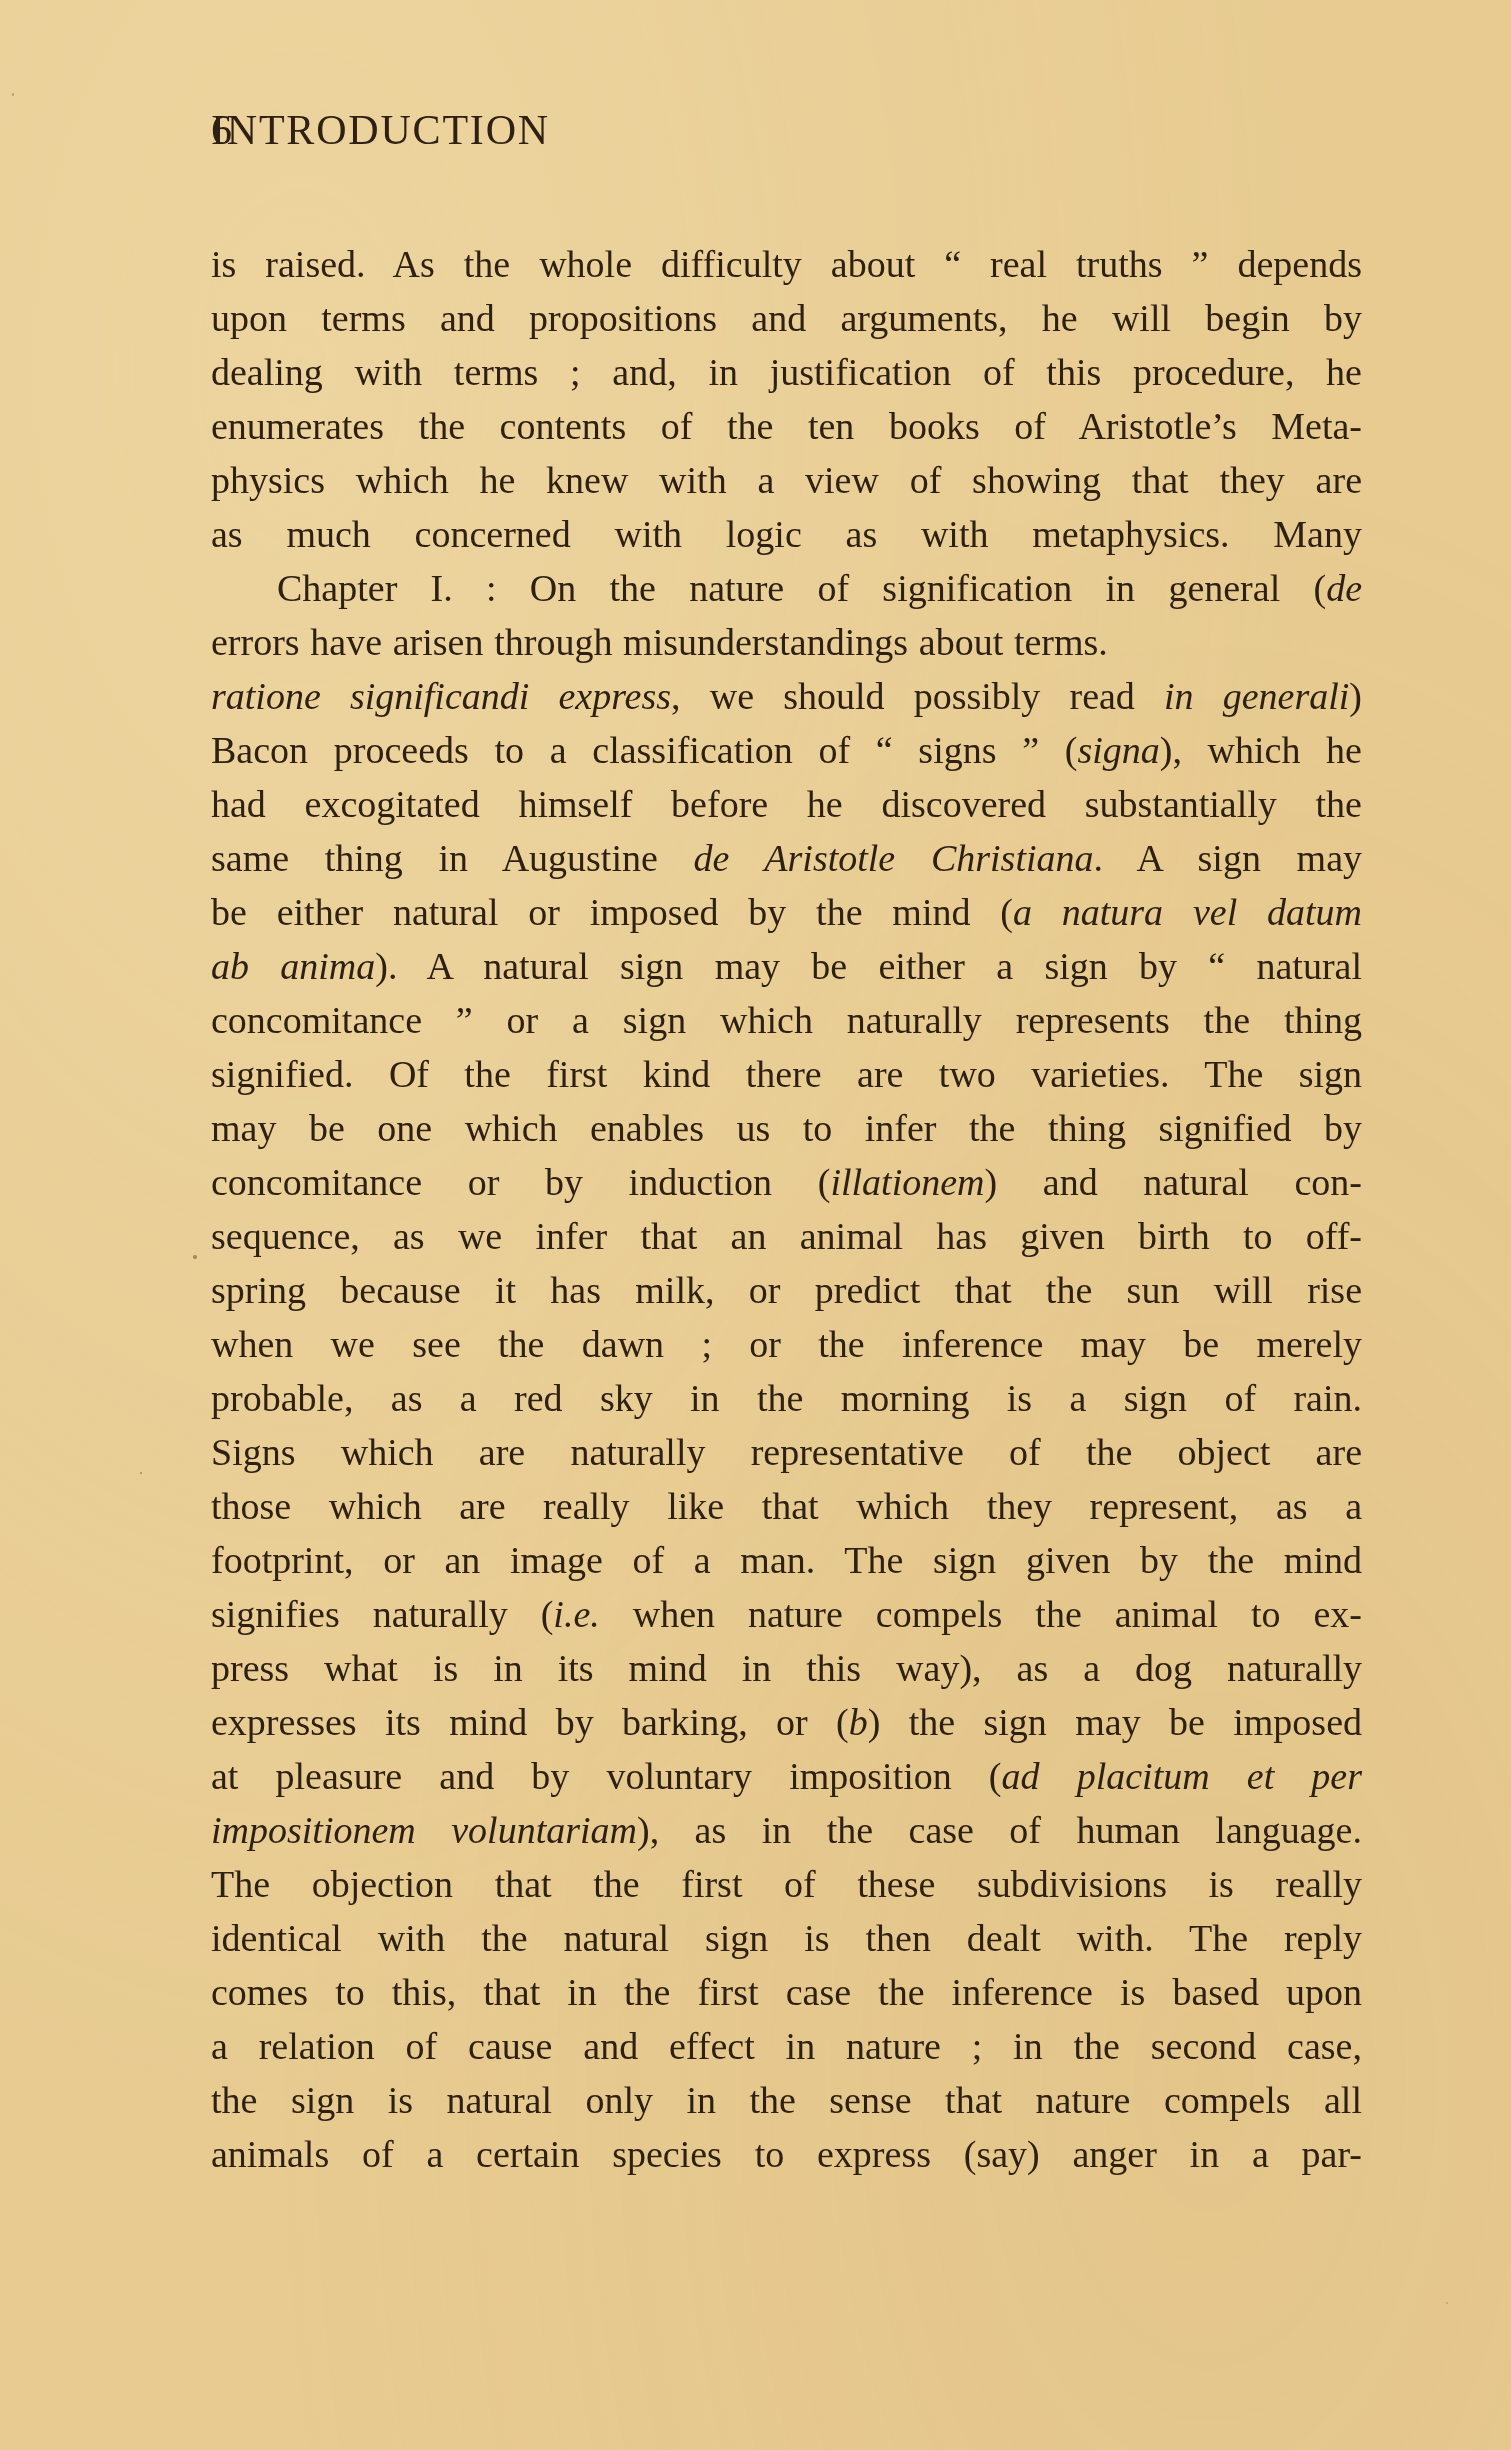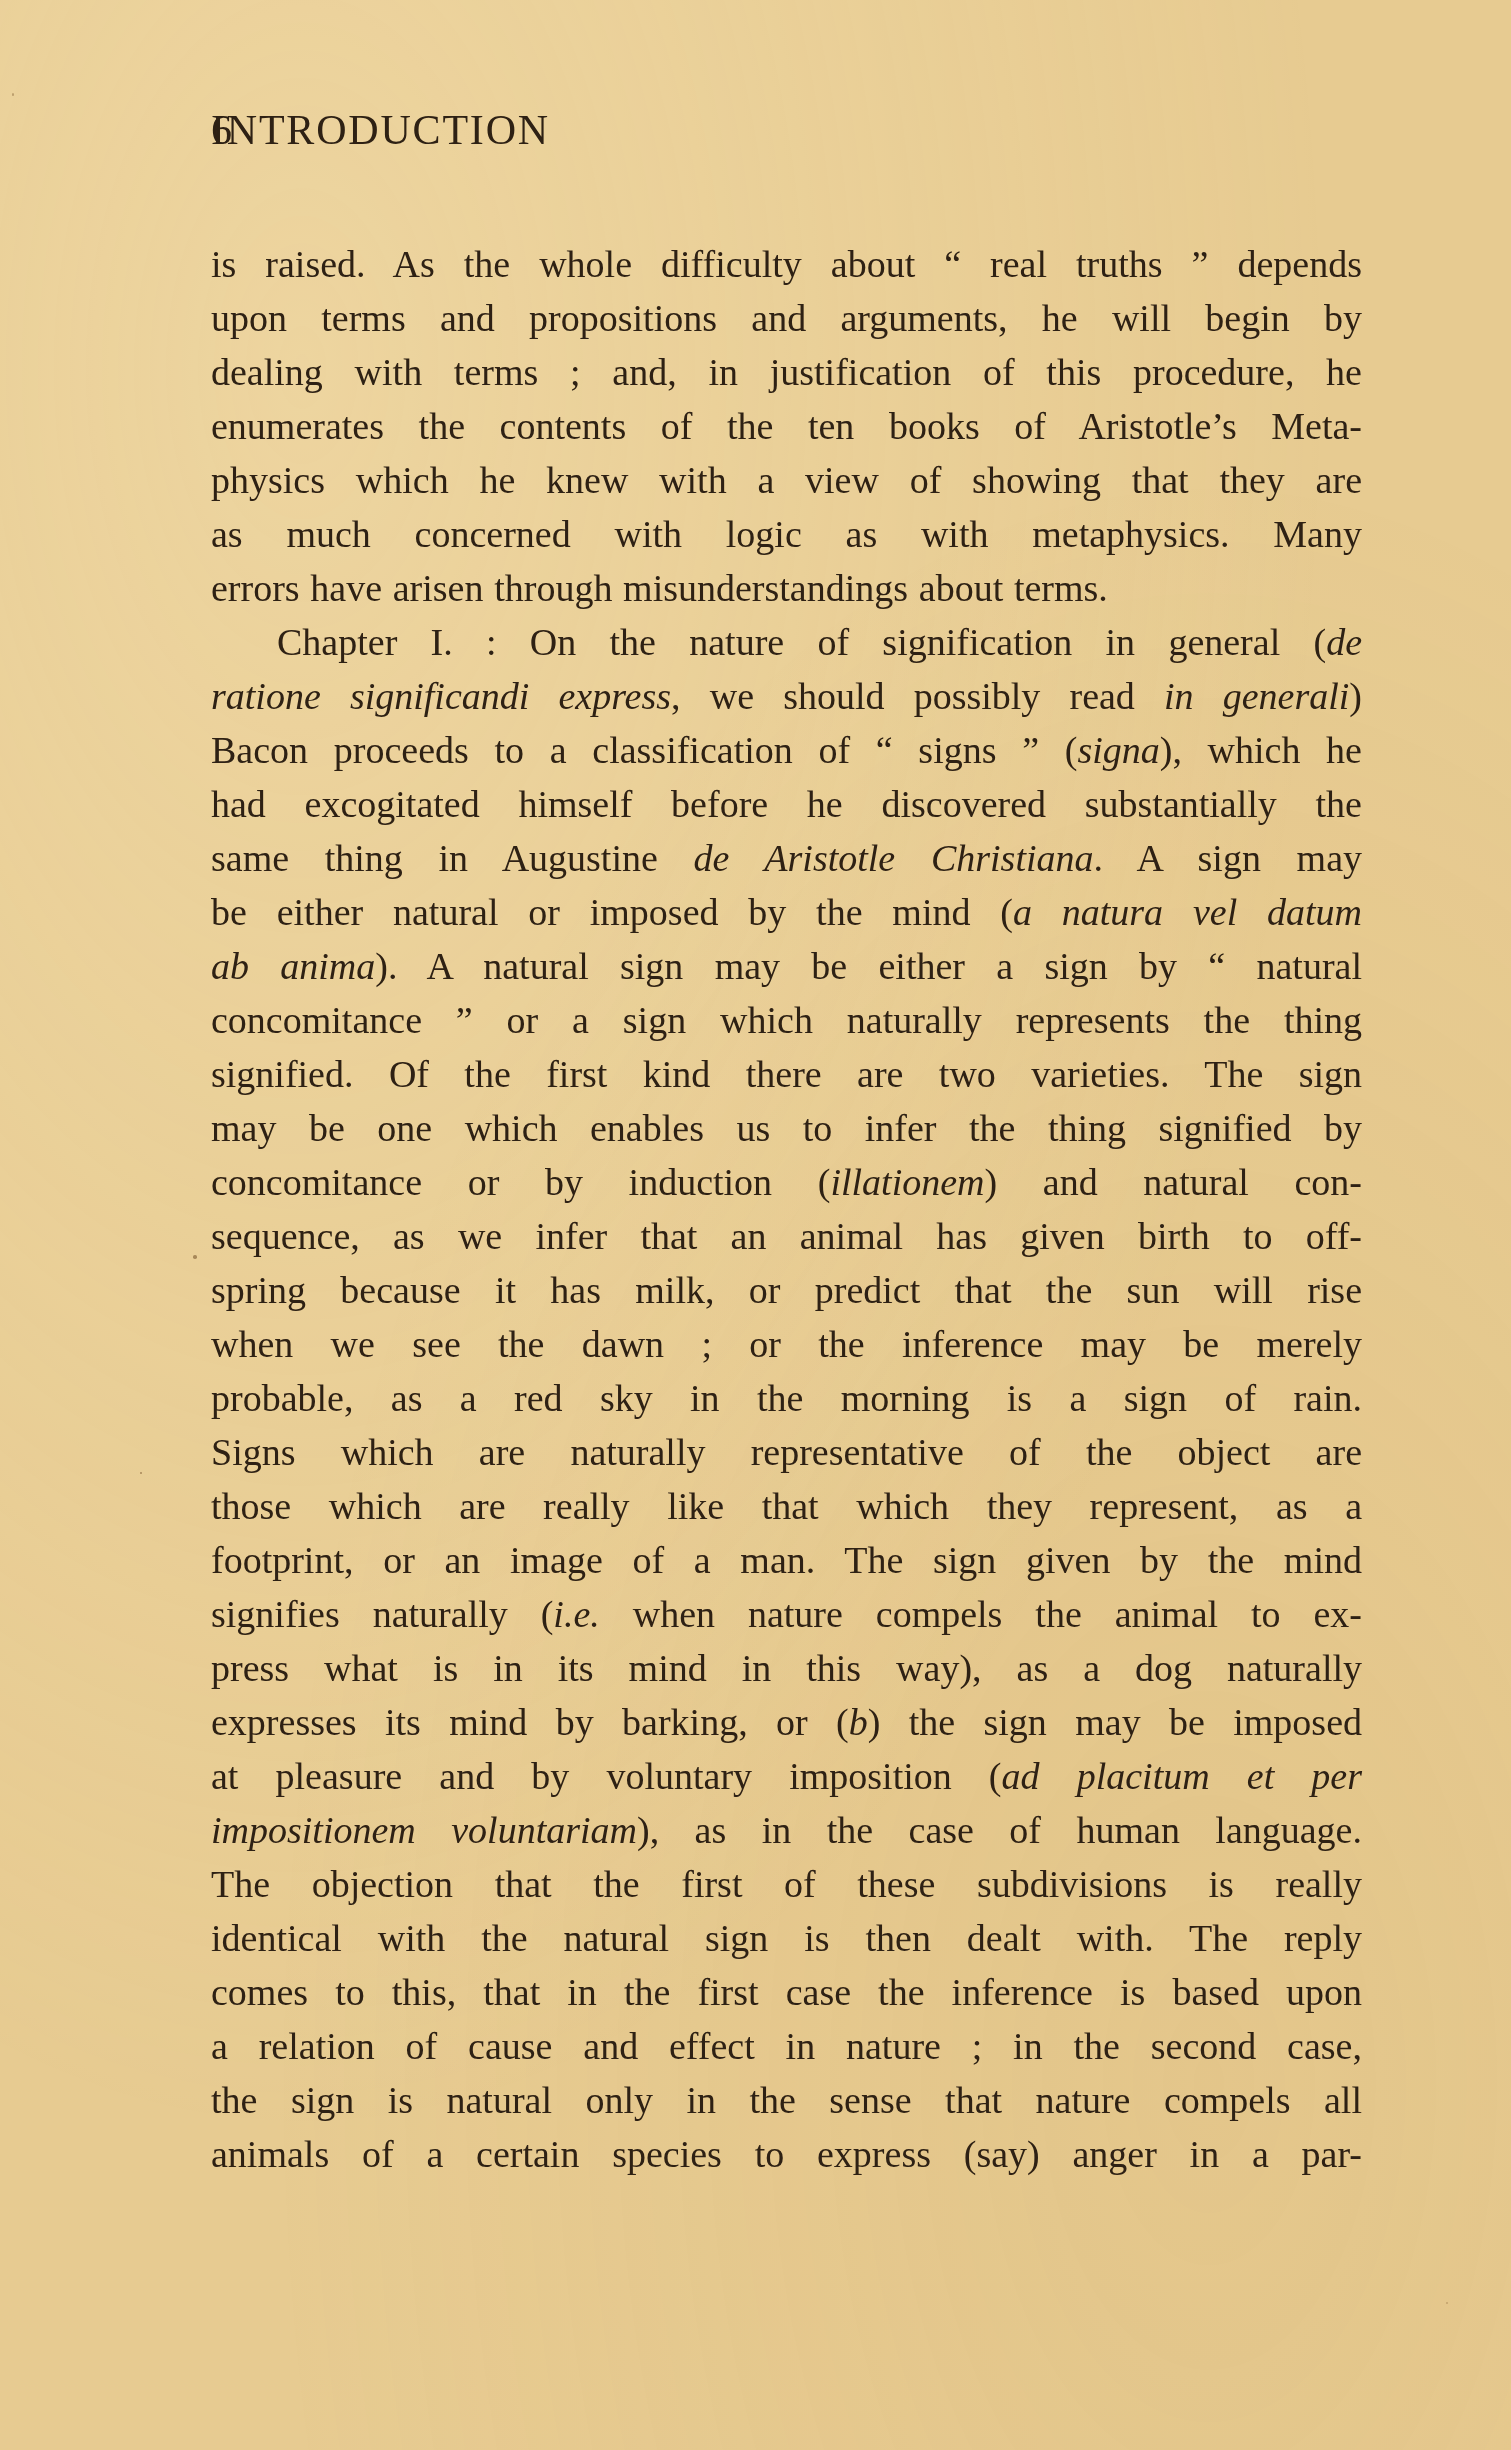--- a/index.html
+++ b/index.html
@@ -87,22 +87,22 @@
     <span class="running-title">INTRODUCTION</span>
   </div>
 
   <div class="body-text" id="body-text">
       <span class="line"><span>is raised.  As the whole difficulty about “ real truths ” depends</span></span>
       <span class="line"><span>upon terms and propositions and arguments, he will begin by</span></span>
       <span class="line"><span>dealing with terms ; and, in justification of this procedure, he</span></span>
       <span class="line"><span>enumerates the contents of the ten books of Aristotle’s Meta-</span></span>
       <span class="line"><span>physics which he knew with a view of showing that they are</span></span>
       <span class="line"><span>as much concerned with logic as with metaphysics.  Many</span></span>
+      <span class="line indent"><span>Chapter I. : On the nature of signification in general (</span><span class="it">de</span></span>
       <span class="line last"><span>errors have arisen through misunderstandings about terms.</span></span>
-      <span class="line indent"><span>Chapter I. : On the nature of signification in general (</span><span class="it">de</span></span>
       <span class="line"><span class="it">ratione significandi express</span><span>, we should possibly read </span><span class="it">in generali</span><span>)</span></span>
       <span class="line"><span>Bacon proceeds to a classification of “ signs ” (</span><span class="it">signa</span><span>), which he</span></span>
       <span class="line"><span>had excogitated himself before he discovered substantially the</span></span>
       <span class="line"><span>same thing in Augustine </span><span class="it">de Aristotle Christiana</span><span>.  A sign may</span></span>
       <span class="line"><span>be either natural or imposed by the mind (</span><span class="it">a natura vel datum</span></span>
       <span class="line"><span class="it">ab anima</span><span>).  A natural sign may be either a sign by “ natural</span></span>
       <span class="line"><span>concomitance ” or a sign which naturally represents the thing</span></span>
       <span class="line"><span>signified.  Of the first kind there are two varieties.  The sign</span></span>
       <span class="line"><span>may be one which enables us to infer the thing signified by</span></span>
       <span class="line"><span>concomitance or by induction (</span><span class="it">illationem</span><span>) and natural con-</span></span>

